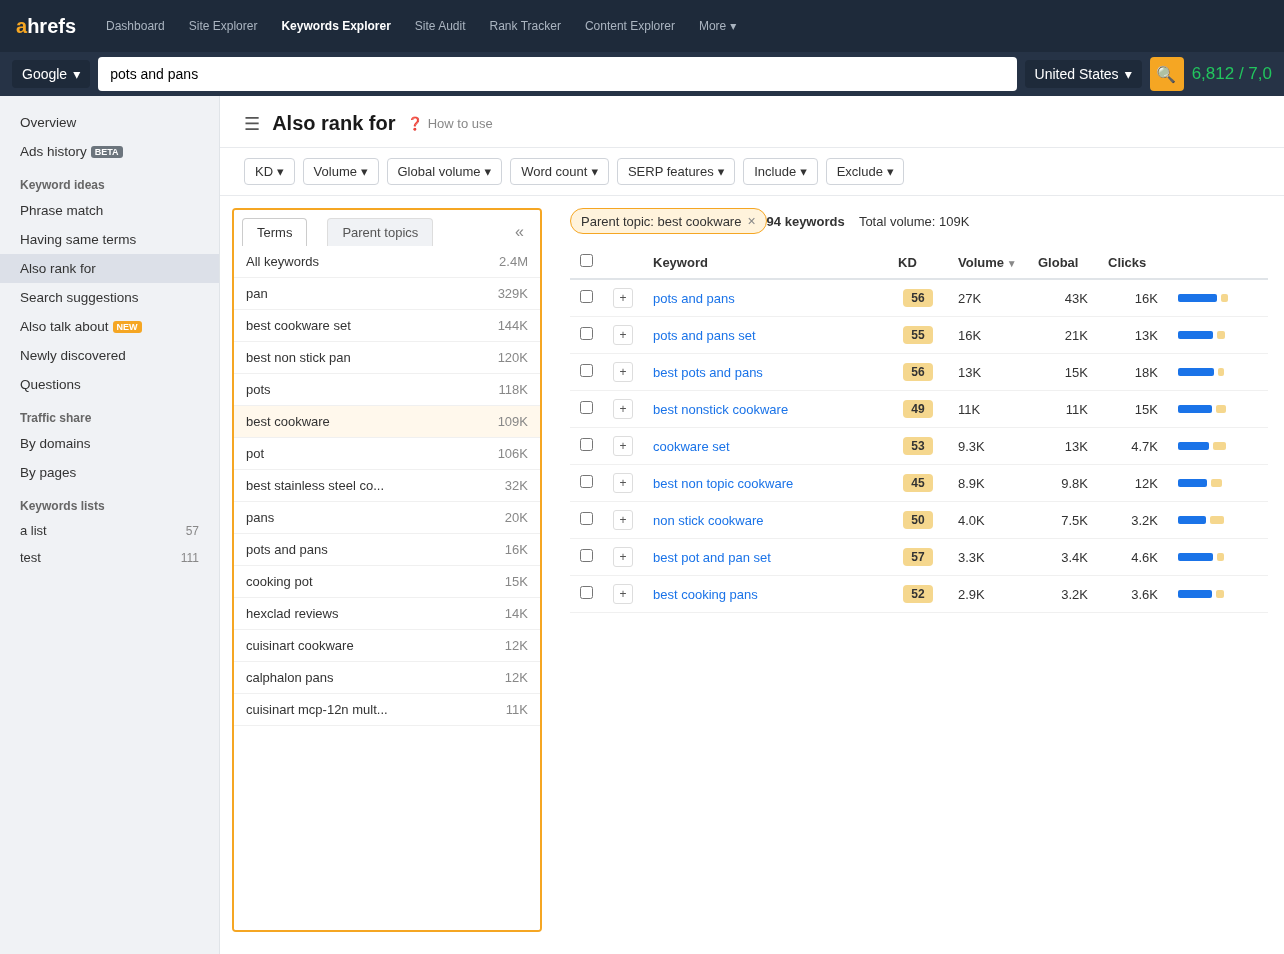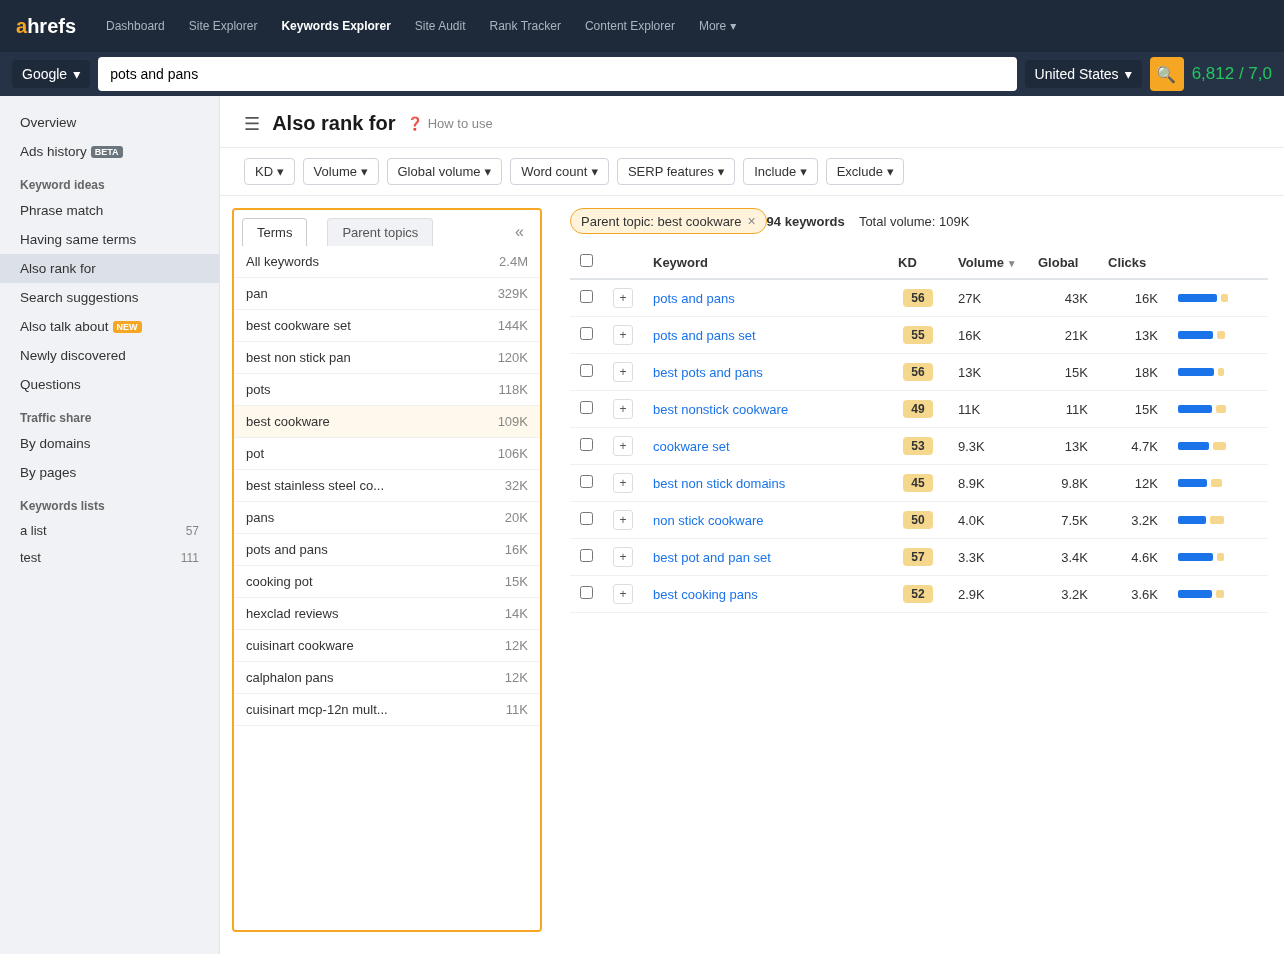--- a/index.html
+++ b/index.html
@@ -746,21 +746,21 @@
     </td>
   </tr>
               <tr>
     <td class="check-cell">
       <input type="checkbox" class="row-checkbox" style="">
     </td>
     <td>
       <button class="plus-btn">+</button>
     </td>
     <td class="col-keyword">
-      <a class="kw-link" href="#">best non stick domains</a>
+      <a class="kw-link" href="#">best non topic cookware</a>
     </td>
     <td class="col-kd">
       <span class="kd-badge kd-medium">45</span>
     </td>
     <td class="col-volume">8.9K</td>
     <td class="col-global">9.8K</td>
     <td class="col-clicks">12K</td>
     <td class="col-bars">
       <div class="bar-container">
         <div class="bar-segment bar-blue" style="width:29px"></div>

